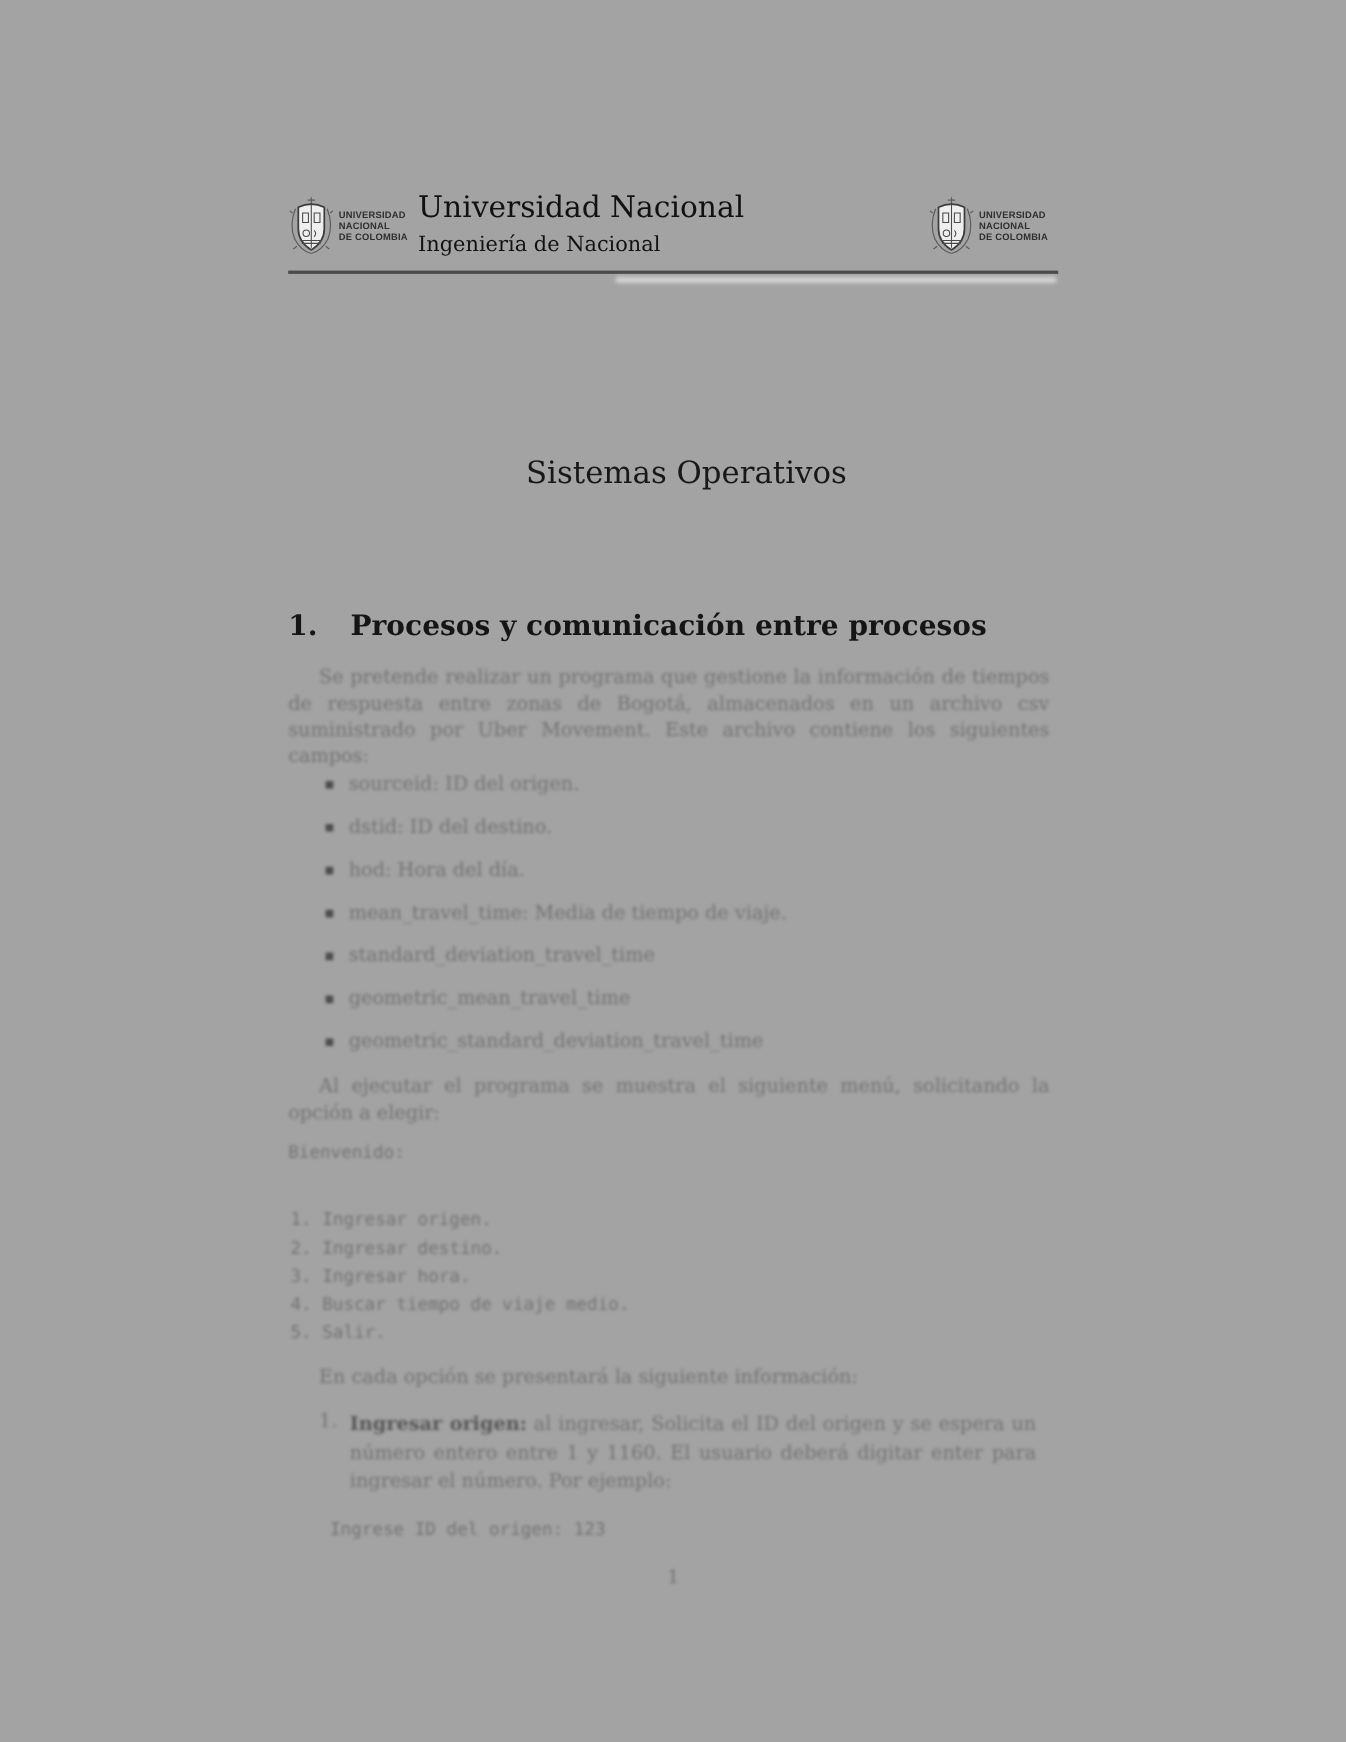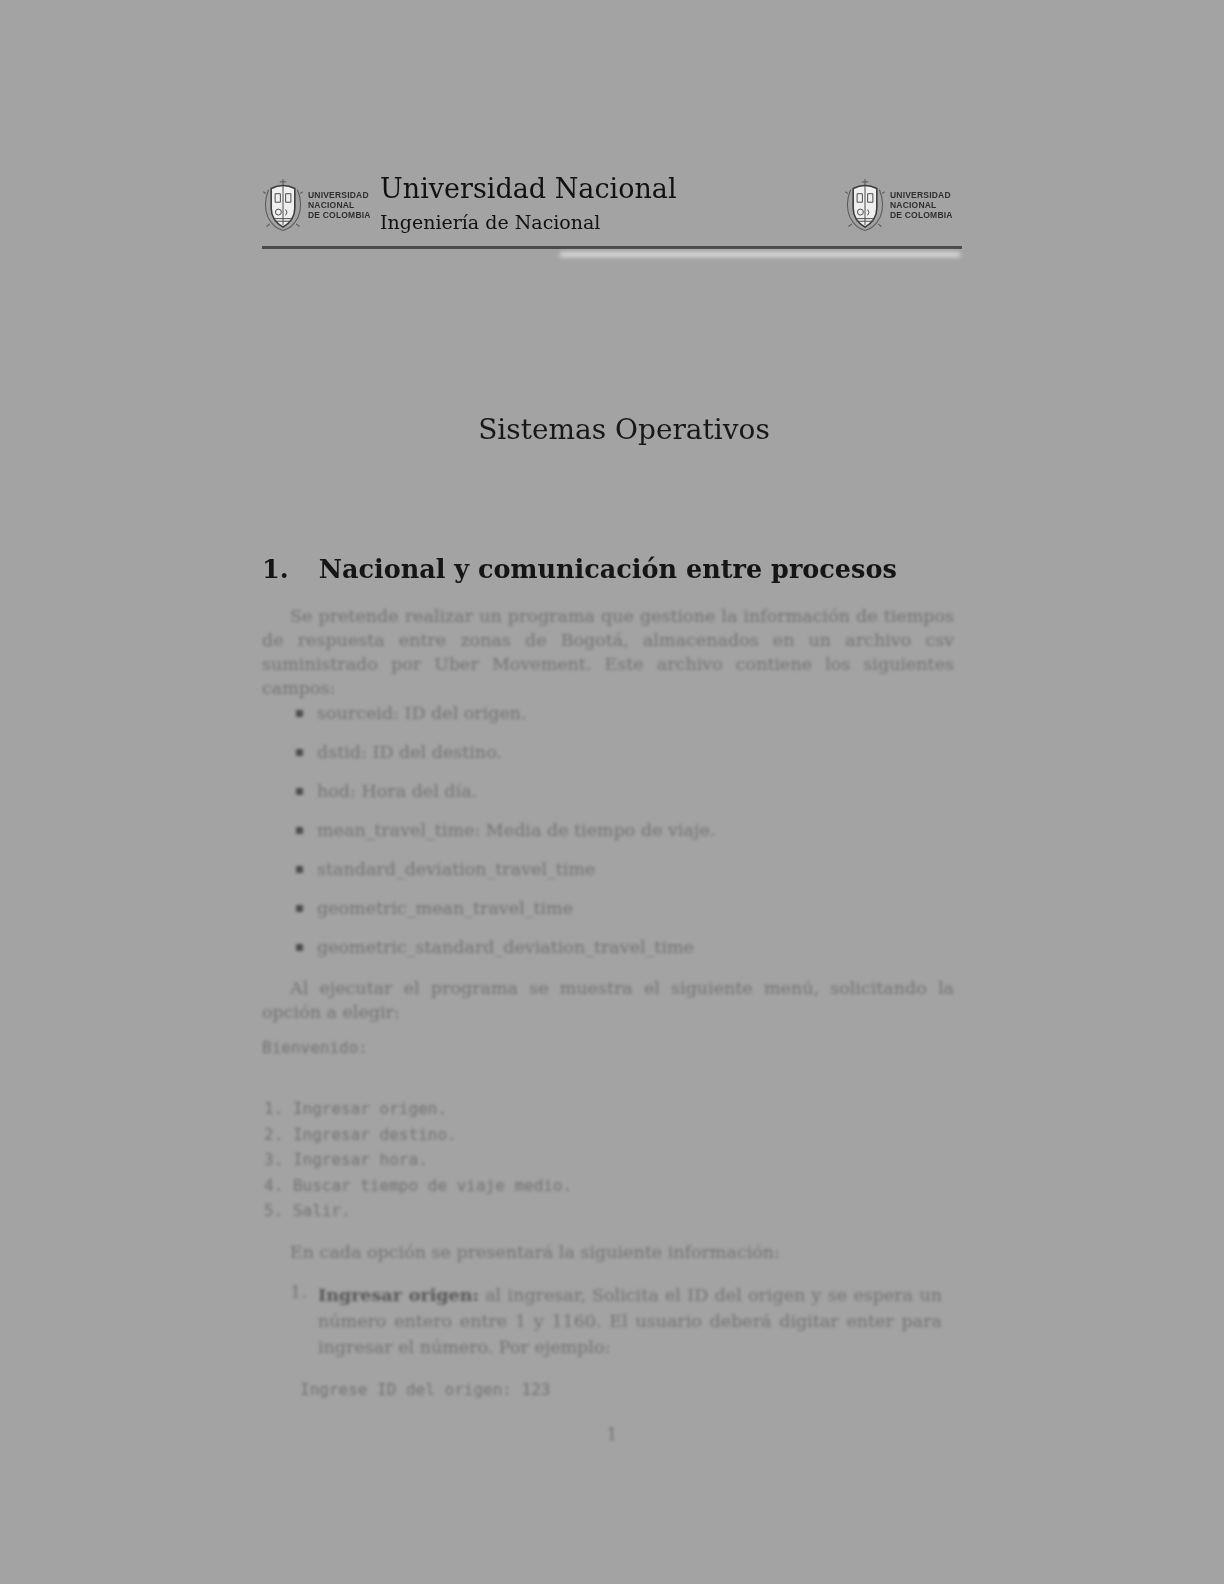--- a/index.html
+++ b/index.html
@@ -156,21 +156,21 @@
   </div>
   <div class="rule"></div>
   <div class="rule-shadow"></div>
 
   <div class="doc-title">
     <div>Sistemas Operativos</div>
   </div>
 
   <div class="section-heading">
     <span class="section-number">1.</span>
-    <span>Nacional y comunicación entre procesos</span>
+    <span>Procesos y comunicación entre procesos</span>
   </div>
 
   <p class="intro body-par indent fuzz">Se pretende realizar un programa que gestione la información de tiempos de respuesta entre zonas de Bogotá, almacenados en un archivo csv suministrado por Uber Movement. Este archivo contiene los siguientes campos:</p>
 
   <ul class="fields fuzz">
     <li><span class="bullet"></span><span>sourceid: ID del origen.</span></li>
     <li><span class="bullet"></span><span>dstid: ID del destino.</span></li>
     <li><span class="bullet"></span><span>hod: Hora del día.</span></li>
     <li><span class="bullet"></span><span>mean_travel_time: Media de tiempo de viaje.</span></li>
     <li><span class="bullet"></span><span>standard_deviation_travel_time</span></li>

